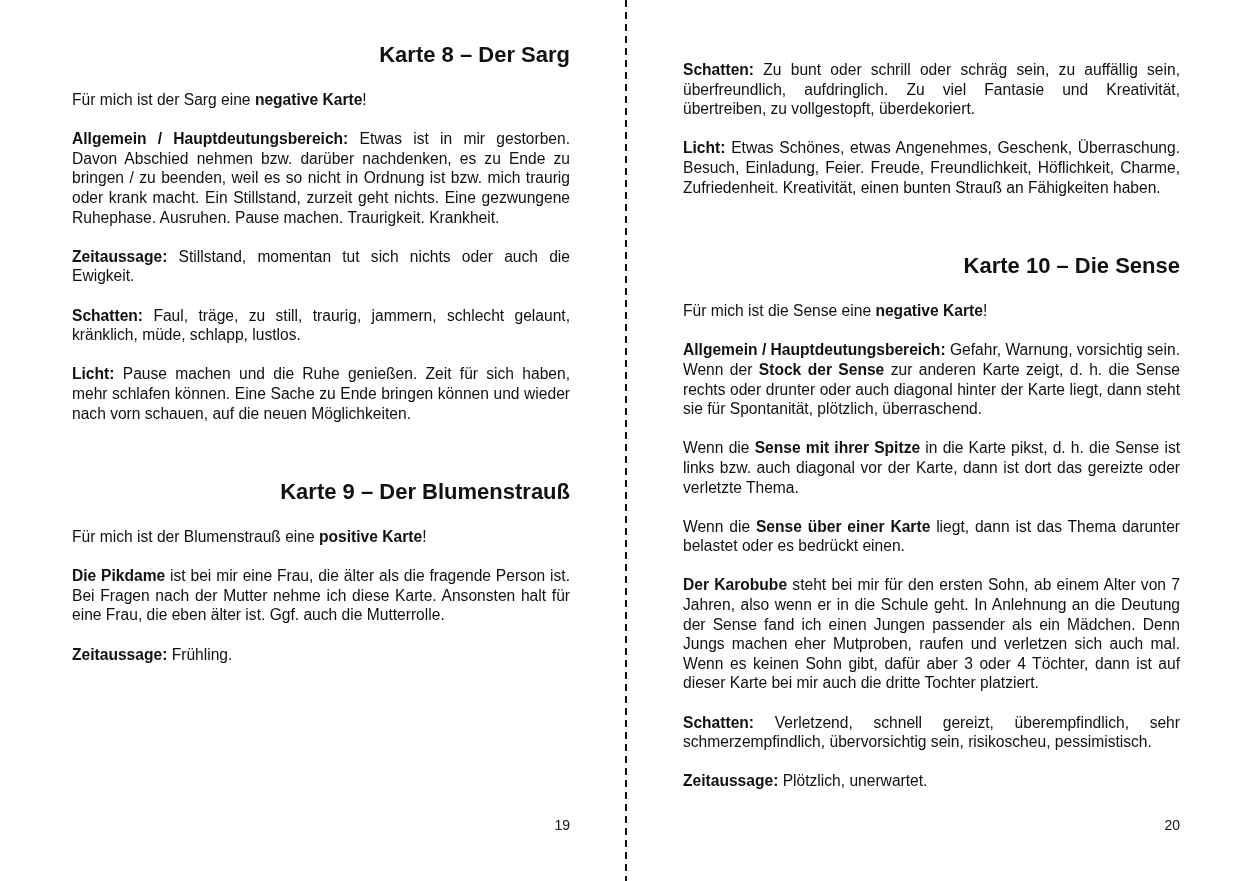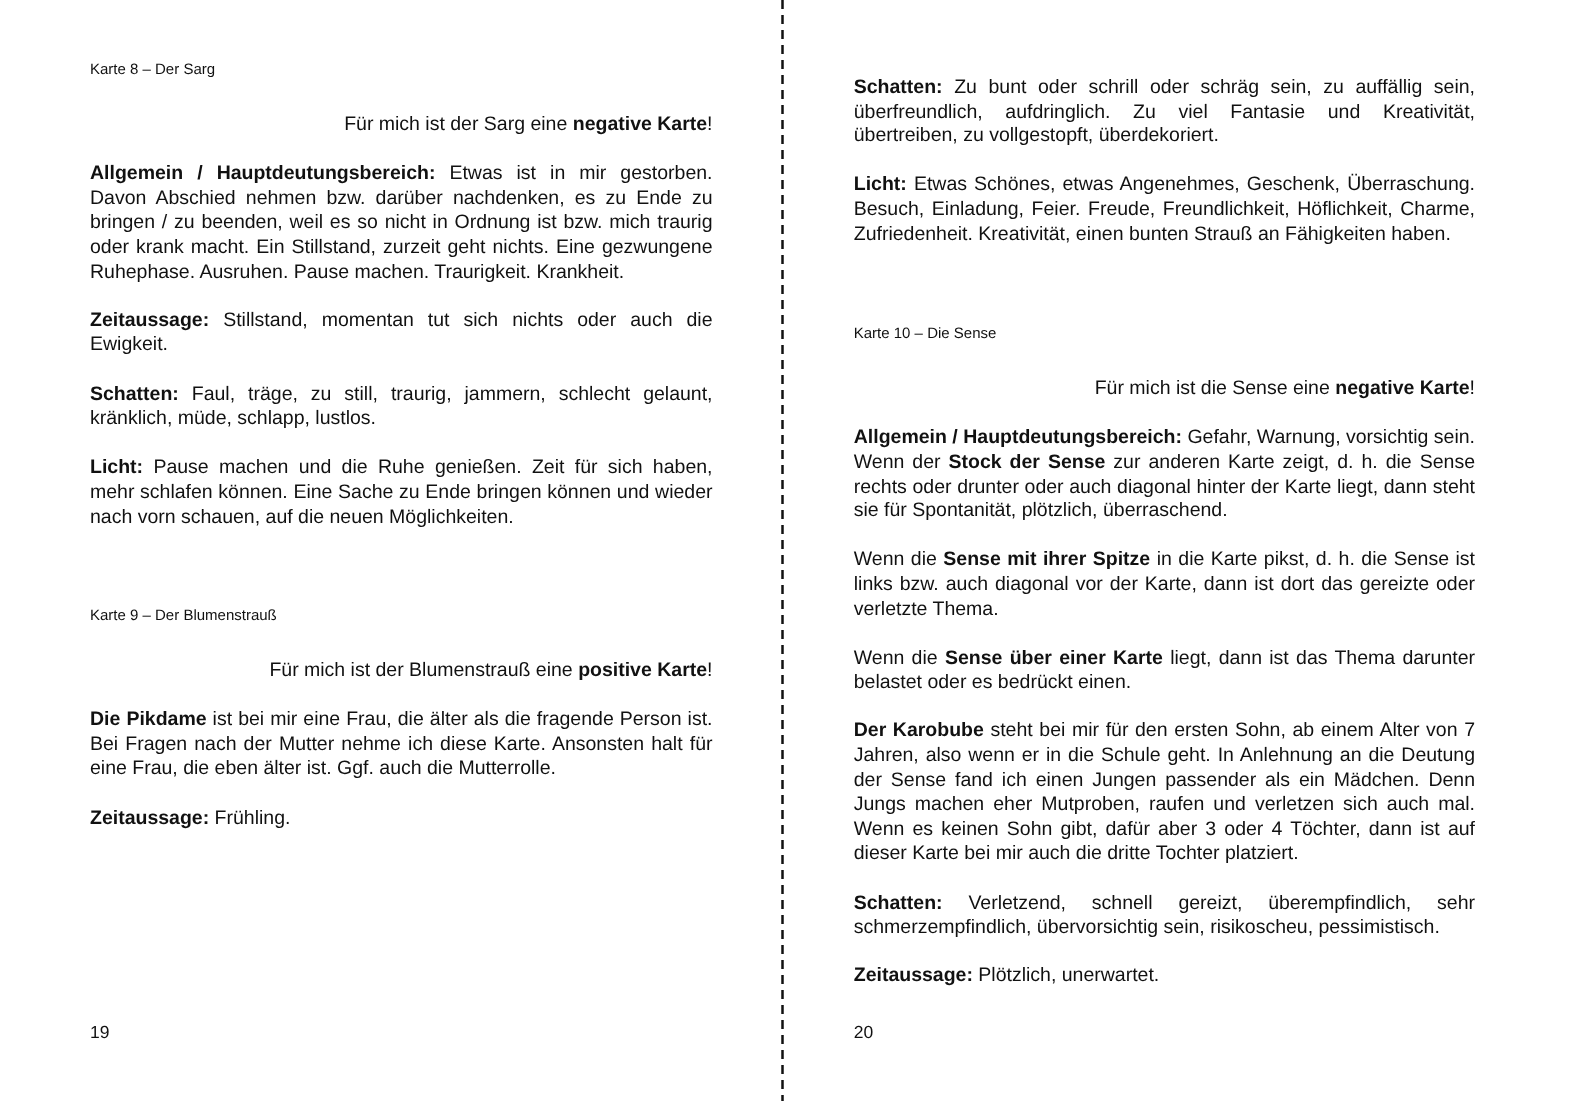--- a/index.html
+++ b/index.html
@@ -33,39 +33,39 @@
   .content {
     position: absolute;
     left: 0;
     right: 0;
     font-size: 15.6px;
     line-height: 19.6px;
   }
   .page-left .content { top: 45px; }
   .page-right .content { top: 60px; }
   h2 {
-    font-size: 12px;
-    font-weight: normal;
-    text-align: left;
+    font-size: 22px;
+    font-weight: bold;
+    text-align: right;
     margin: 0 0 25px 0;
     line-height: 20px;
   }
   h2.second { margin-top: 59px; }
   p {
     margin: 0 0 19.6px 0;
     text-align: justify;
   }
-  p.left { text-align: right; }
+  p.left { text-align: left; }
   b { font-weight: bold; }
   .page-number {
     position: absolute;
     top: 817px;
     left: 0;
     right: 0;
-    text-align: left;
+    text-align: right;
     font-size: 14px;
   }
 </style>
 </head>
 <body>
 
 <div class="page page-left">
   <div class="content">
     <h2>Karte 8 – Der Sarg</h2>
     <p class="left"><span>Für mich ist der Sarg eine </span><b>negative Karte</b><span>!</span></p>

